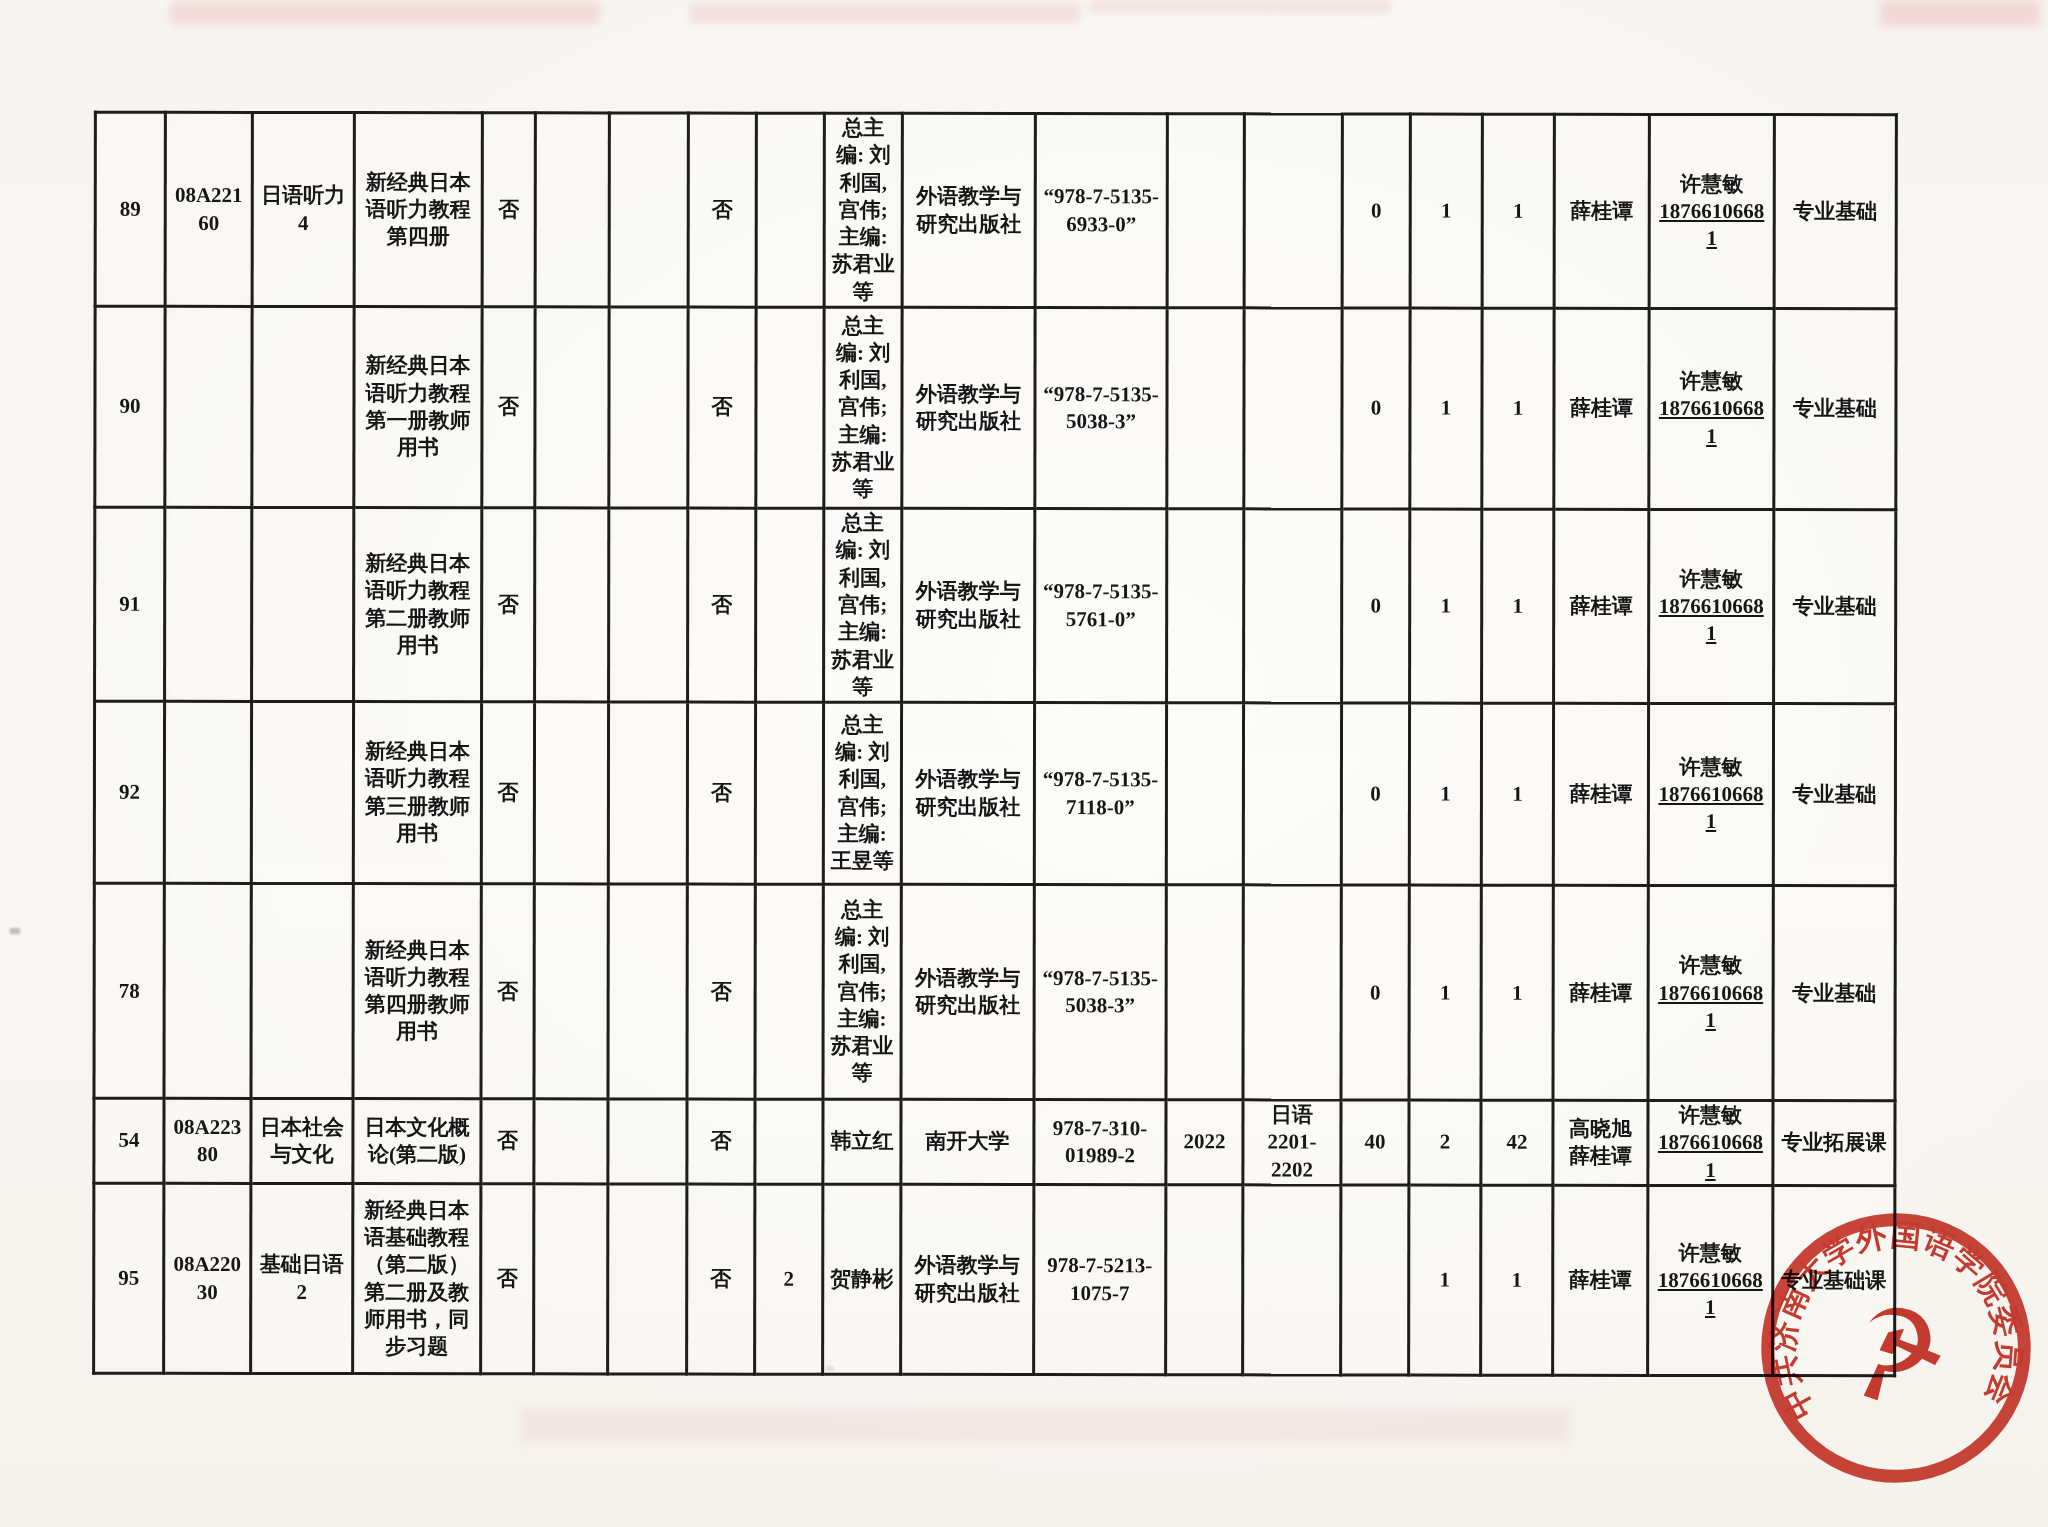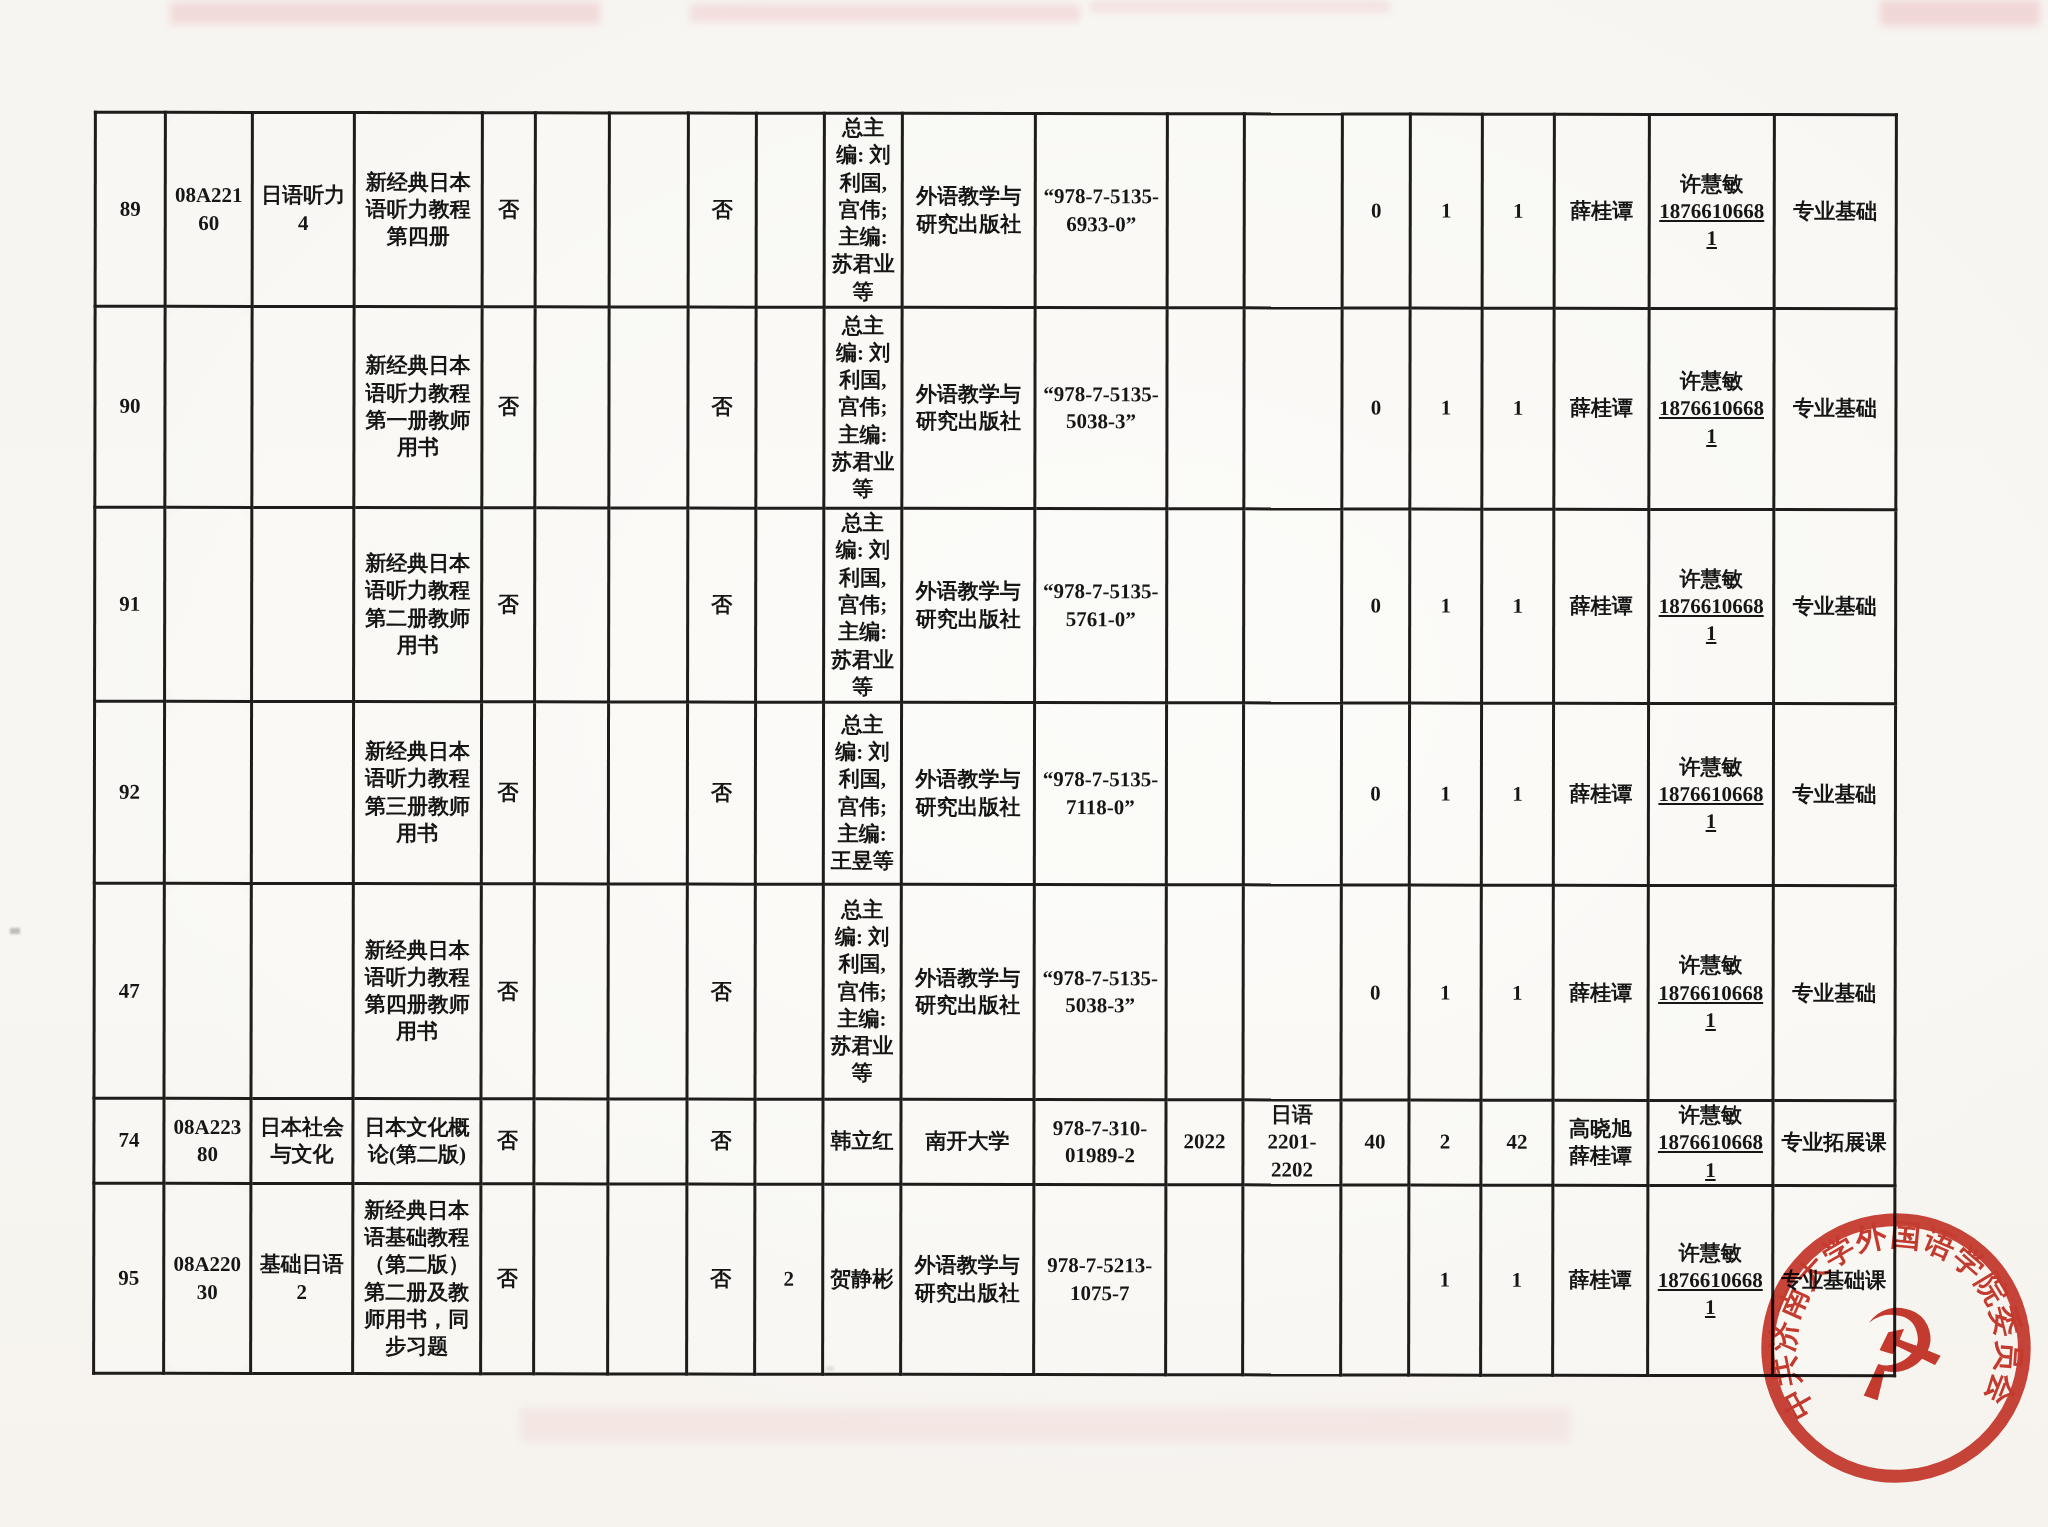--- a/index.html
+++ b/index.html
@@ -188,21 +188,21 @@
           <td class="c-num">1</td>
           <td class="c-num">1</td>
           <td class="c-teacher">薛桂谭</td>
           <td class="c-contact">
             <span class="cname">许慧敏</span>
             <span class="phone">18766106681</span>
           </td>
           <td class="c-category">专业基础</td>
         </tr>
         <tr style="height: 215px;">
-          <td class="c-no">47</td>
+          <td class="c-no">78</td>
           <td class="c-code"></td>
           <td class="c-course"></td>
           <td class="c-textbook">新经典日本语听力教程第四册教师用书</td>
           <td class="c-flag">否</td>
           <td class="c-blank"></td>
           <td class="c-blank"></td>
           <td class="c-flag">否</td>
           <td class="c-blank"></td>
           <td class="c-editor">总主编: 刘利国, 宫伟; 主编: 苏君业等</td>
           <td class="c-publisher">外语教学与研究出版社</td>
@@ -213,21 +213,21 @@
           <td class="c-num">1</td>
           <td class="c-num">1</td>
           <td class="c-teacher">薛桂谭</td>
           <td class="c-contact">
             <span class="cname">许慧敏</span>
             <span class="phone">18766106681</span>
           </td>
           <td class="c-category">专业基础</td>
         </tr>
         <tr style="height: 81px;">
-          <td class="c-no">74</td>
+          <td class="c-no">54</td>
           <td class="c-code">08A22380</td>
           <td class="c-course">日本社会与文化</td>
           <td class="c-textbook">日本文化概论(第二版)</td>
           <td class="c-flag">否</td>
           <td class="c-blank"></td>
           <td class="c-blank"></td>
           <td class="c-flag">否</td>
           <td class="c-blank"></td>
           <td class="c-editor">韩立红</td>
           <td class="c-publisher">南开大学</td>

